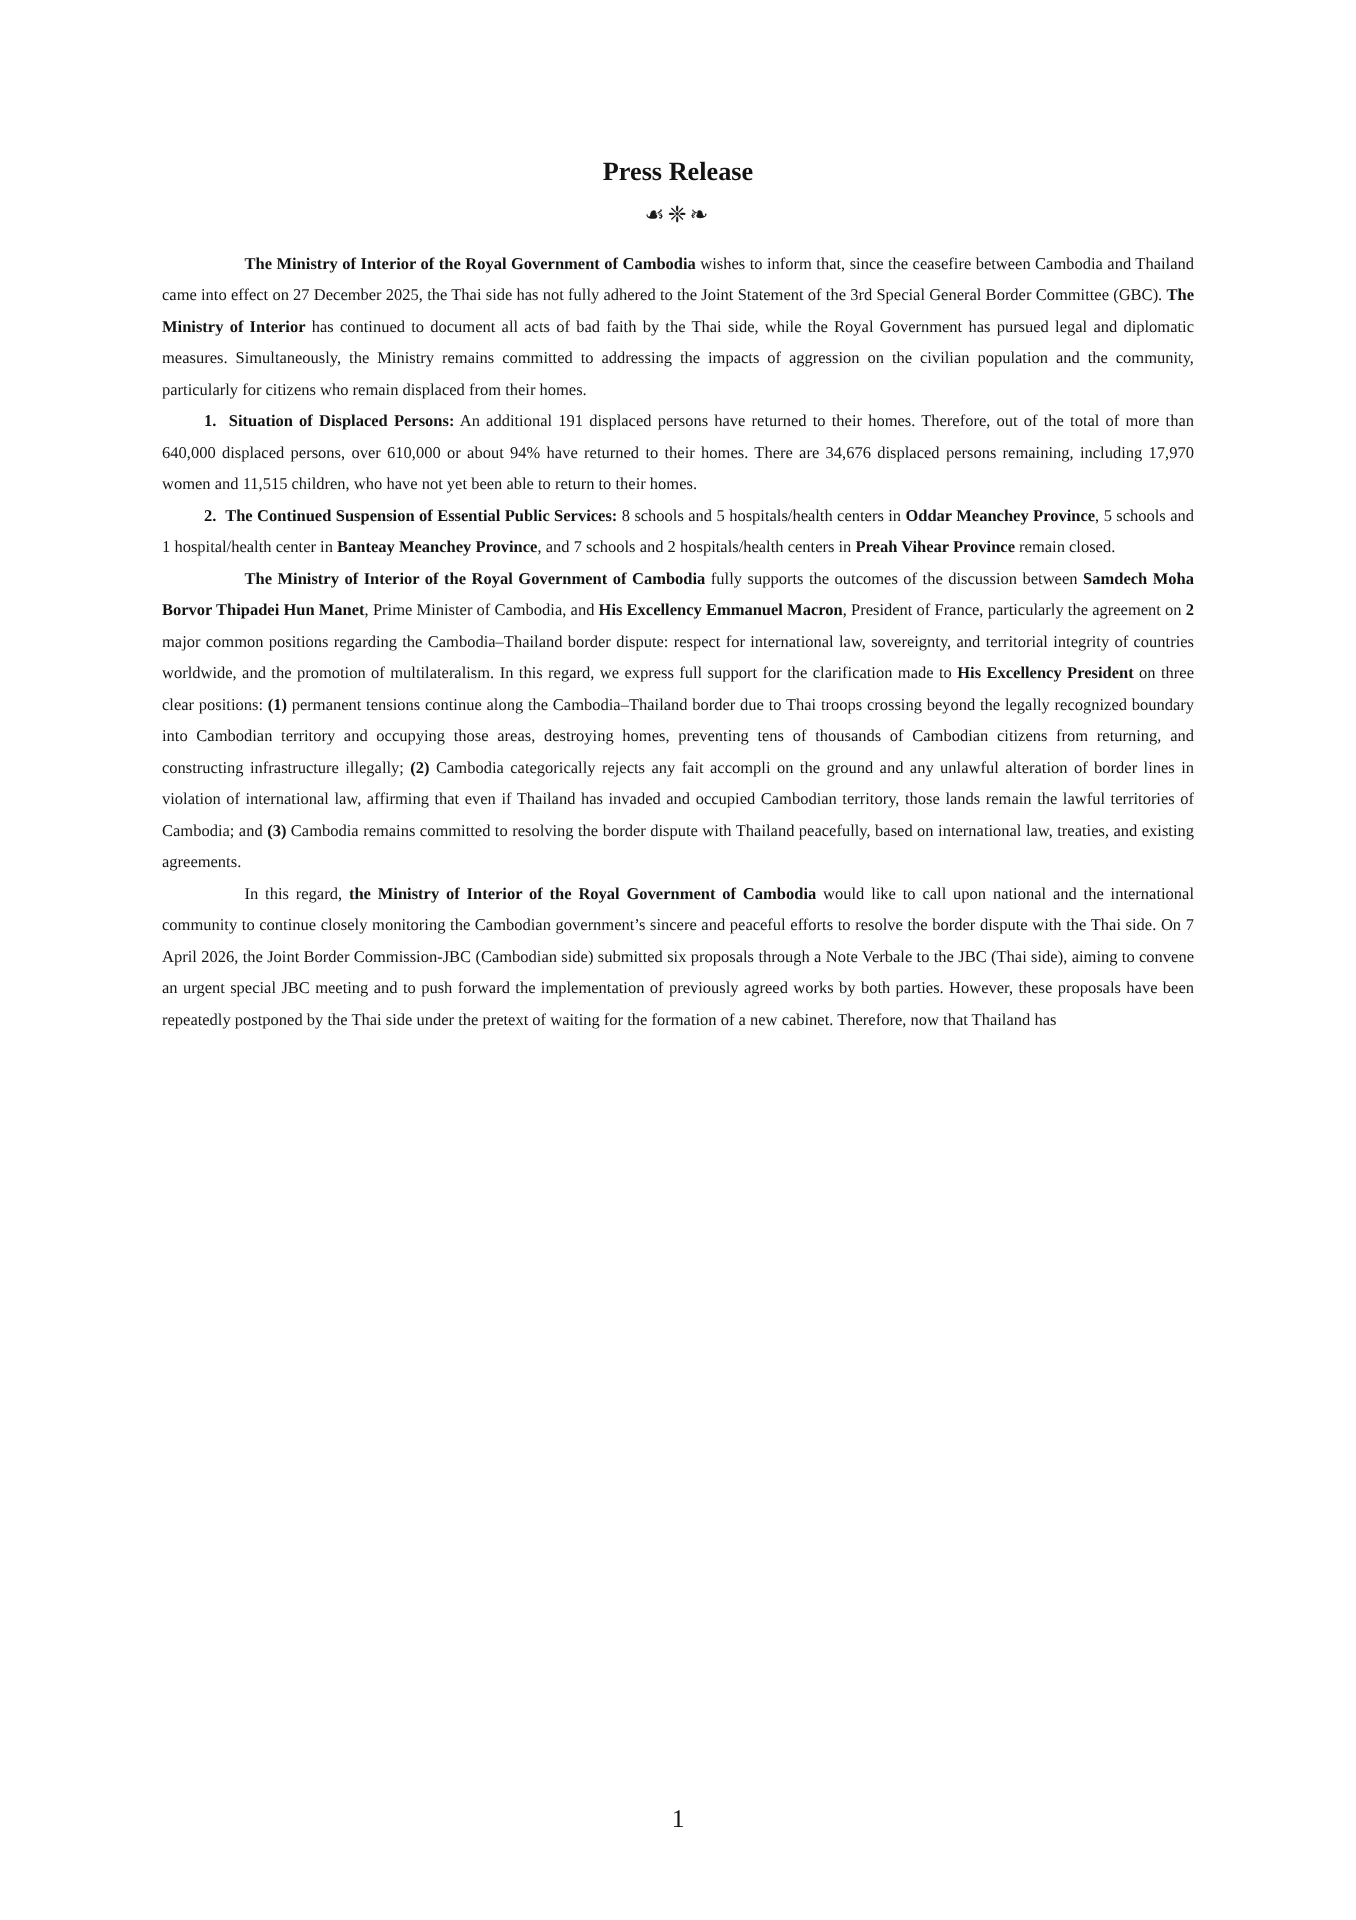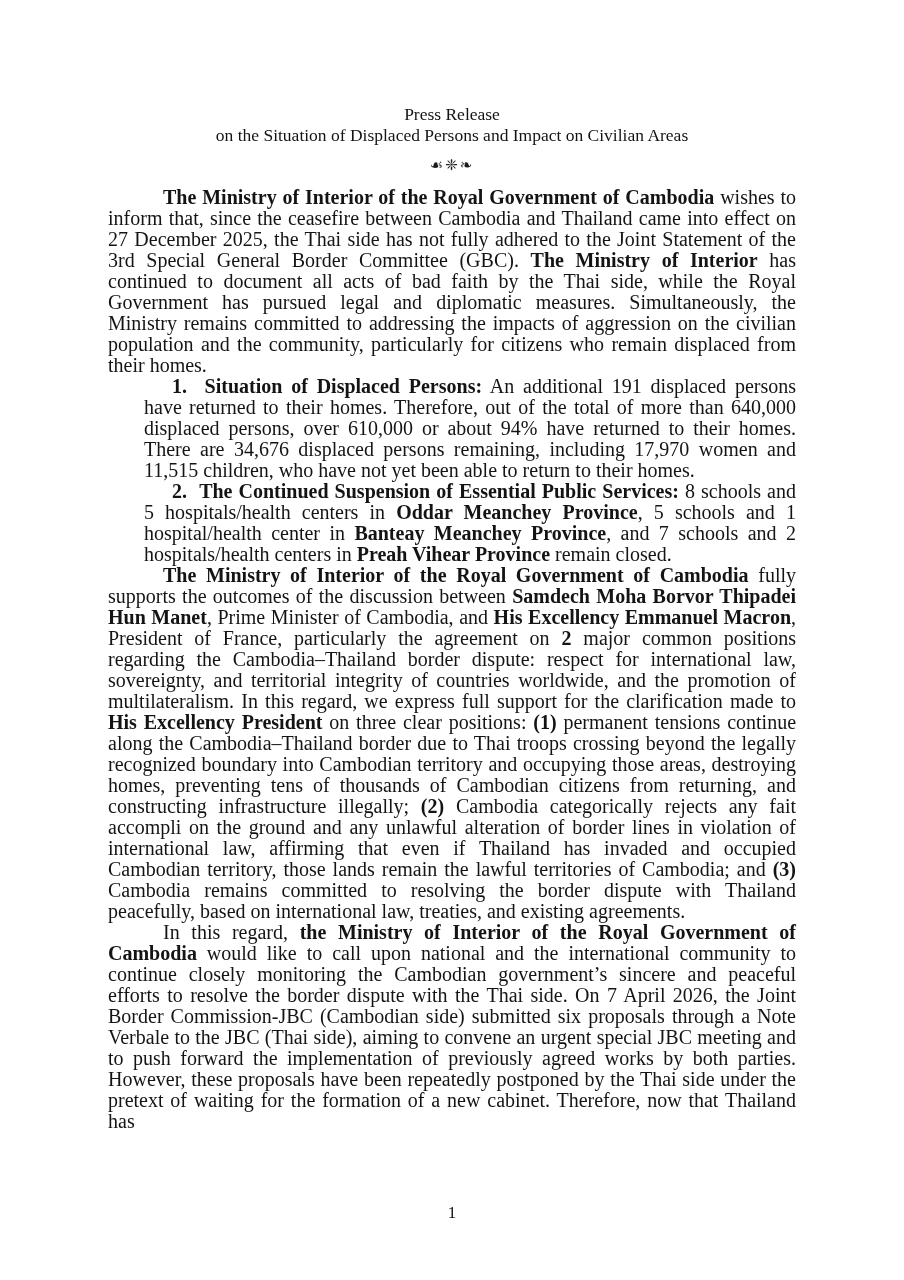--- a/index.html
+++ b/index.html
@@ -10,60 +10,59 @@
     margin: 0 auto;
     background: #ffffff;
     box-sizing: border-box;
     padding: 104px 108px 0 108px;
     font-family: "Liberation Serif", "DejaVu Serif", serif;
     color: #141414;
     overflow: hidden;
   }
   .title-block { text-align: center; }
   .title-line {
-    font-weight: normal;
+    font-weight: bold;
     font-size: 17.5px;
     line-height: 21px;
     text-align: center;
     white-space: nowrap;
   }
   .ornament {
     text-align: center;
     font-size: 15px;
     line-height: 20px;
     margin: 9px 0 12px 0;
     letter-spacing: 2px;
     color: #1b1b1b;
   }
   .body-block {
-    font-size: 20px;
+    font-size: 11px;
     line-height: 21px;
     text-align: justify;
   }
   p.para { margin: 0; padding: 0; }
   p.para.indent   { text-indent: 55px; }
-  p.para.numbered { text-indent: 28px; margin-left: 36px; }
+  p.para.numbered { text-indent: 28px; }
   .b { font-weight: bold; }
   .page-number {
     position: absolute;
     left: 0; right: 0;
     bottom: 57px;
     text-align: center;
     font-size: 17px;
     line-height: 20px;
   }
 </style>
 </head>
 <body>
 
 <div class="page">
 
   <div class="title-block">
     <div class="title-line">Press Release</div>
-    <div class="title-line">on the Situation of Displaced Persons and Impact on Civilian Areas</div>
   </div>
 
   <div class="ornament">☙❈❧</div>
 
   <div class="body-block">
       <p class="para indent"><span class="b">The Ministry of Interior of the Royal Government of Cambodia</span><span> wishes to inform that, since the ceasefire between Cambodia and Thailand came into effect on 27 December 2025, the Thai side has not fully adhered to the Joint Statement of the 3rd Special General Border Committee (GBC). </span><span class="b">The Ministry of Interior</span><span> has continued to document all acts of bad faith by the Thai side, while the Royal Government has pursued legal and diplomatic measures. Simultaneously, the Ministry remains committed to addressing the impacts of aggression on the civilian population and the community, particularly for citizens who remain displaced from their homes.</span></p>
       <p class="para numbered"><span class="b">1.&nbsp;&nbsp;Situation of Displaced Persons:</span><span> An additional 191 displaced persons have returned to their homes. Therefore, out of the total of more than 640,000 displaced persons, over 610,000 or about 94% have returned to their homes. There are 34,676 displaced persons remaining, including 17,970 women and 11,515 children, who have not yet been able to return to their homes.</span></p>
       <p class="para numbered"><span class="b">2.&nbsp;&nbsp;The Continued Suspension of Essential Public Services:</span><span> 8 schools and 5 hospitals/health centers in </span><span class="b">Oddar Meanchey Province</span><span>, 5 schools and 1 hospital/health center in </span><span class="b">Banteay Meanchey Province</span><span>, and 7 schools and 2 hospitals/health centers in </span><span class="b">Preah Vihear Province</span><span> remain closed.</span></p>
       <p class="para indent"><span class="b">The Ministry of Interior of the Royal Government of Cambodia</span><span> fully supports the outcomes of the discussion between </span><span class="b">Samdech Moha Borvor Thipadei Hun Manet</span><span>, Prime Minister of Cambodia, and </span><span class="b">His Excellency Emmanuel Macron</span><span>, President of France, particularly the agreement on </span><span class="b">2</span><span> major common positions regarding the Cambodia–Thailand border dispute: respect for international law, sovereignty, and territorial integrity of countries worldwide, and the promotion of multilateralism. In this regard, we express full support for the clarification made to </span><span class="b">His Excellency President</span><span> on three clear positions: </span><span class="b">(1)</span><span> permanent tensions continue along the Cambodia–Thailand border due to Thai troops crossing beyond the legally recognized boundary into Cambodian territory and occupying those areas, destroying homes, preventing tens of thousands of Cambodian citizens from returning, and constructing infrastructure illegally; </span><span class="b">(2)</span><span> Cambodia categorically rejects any fait accompli on the ground and any unlawful alteration of border lines in violation of international law, affirming that even if Thailand has invaded and occupied Cambodian territory, those lands remain the lawful territories of Cambodia; and </span><span class="b">(3)</span><span> Cambodia remains committed to resolving the border dispute with Thailand peacefully, based on international law, treaties, and existing agreements.</span></p>
       <p class="para indent"><span>In this regard, </span><span class="b">the Ministry of Interior of the Royal Government of Cambodia</span><span> would like to call upon national and the international community to continue closely monitoring the Cambodian government’s sincere and peaceful efforts to resolve the border dispute with the Thai side. On 7 April 2026, the Joint Border Commission-JBC (Cambodian side) submitted six proposals through a Note Verbale to the JBC (Thai side), aiming to convene an urgent special JBC meeting and to push forward the implementation of previously agreed works by both parties. However, these proposals have been repeatedly postponed by the Thai side under the pretext of waiting for the formation of a new cabinet. Therefore, now that Thailand has</span></p>

